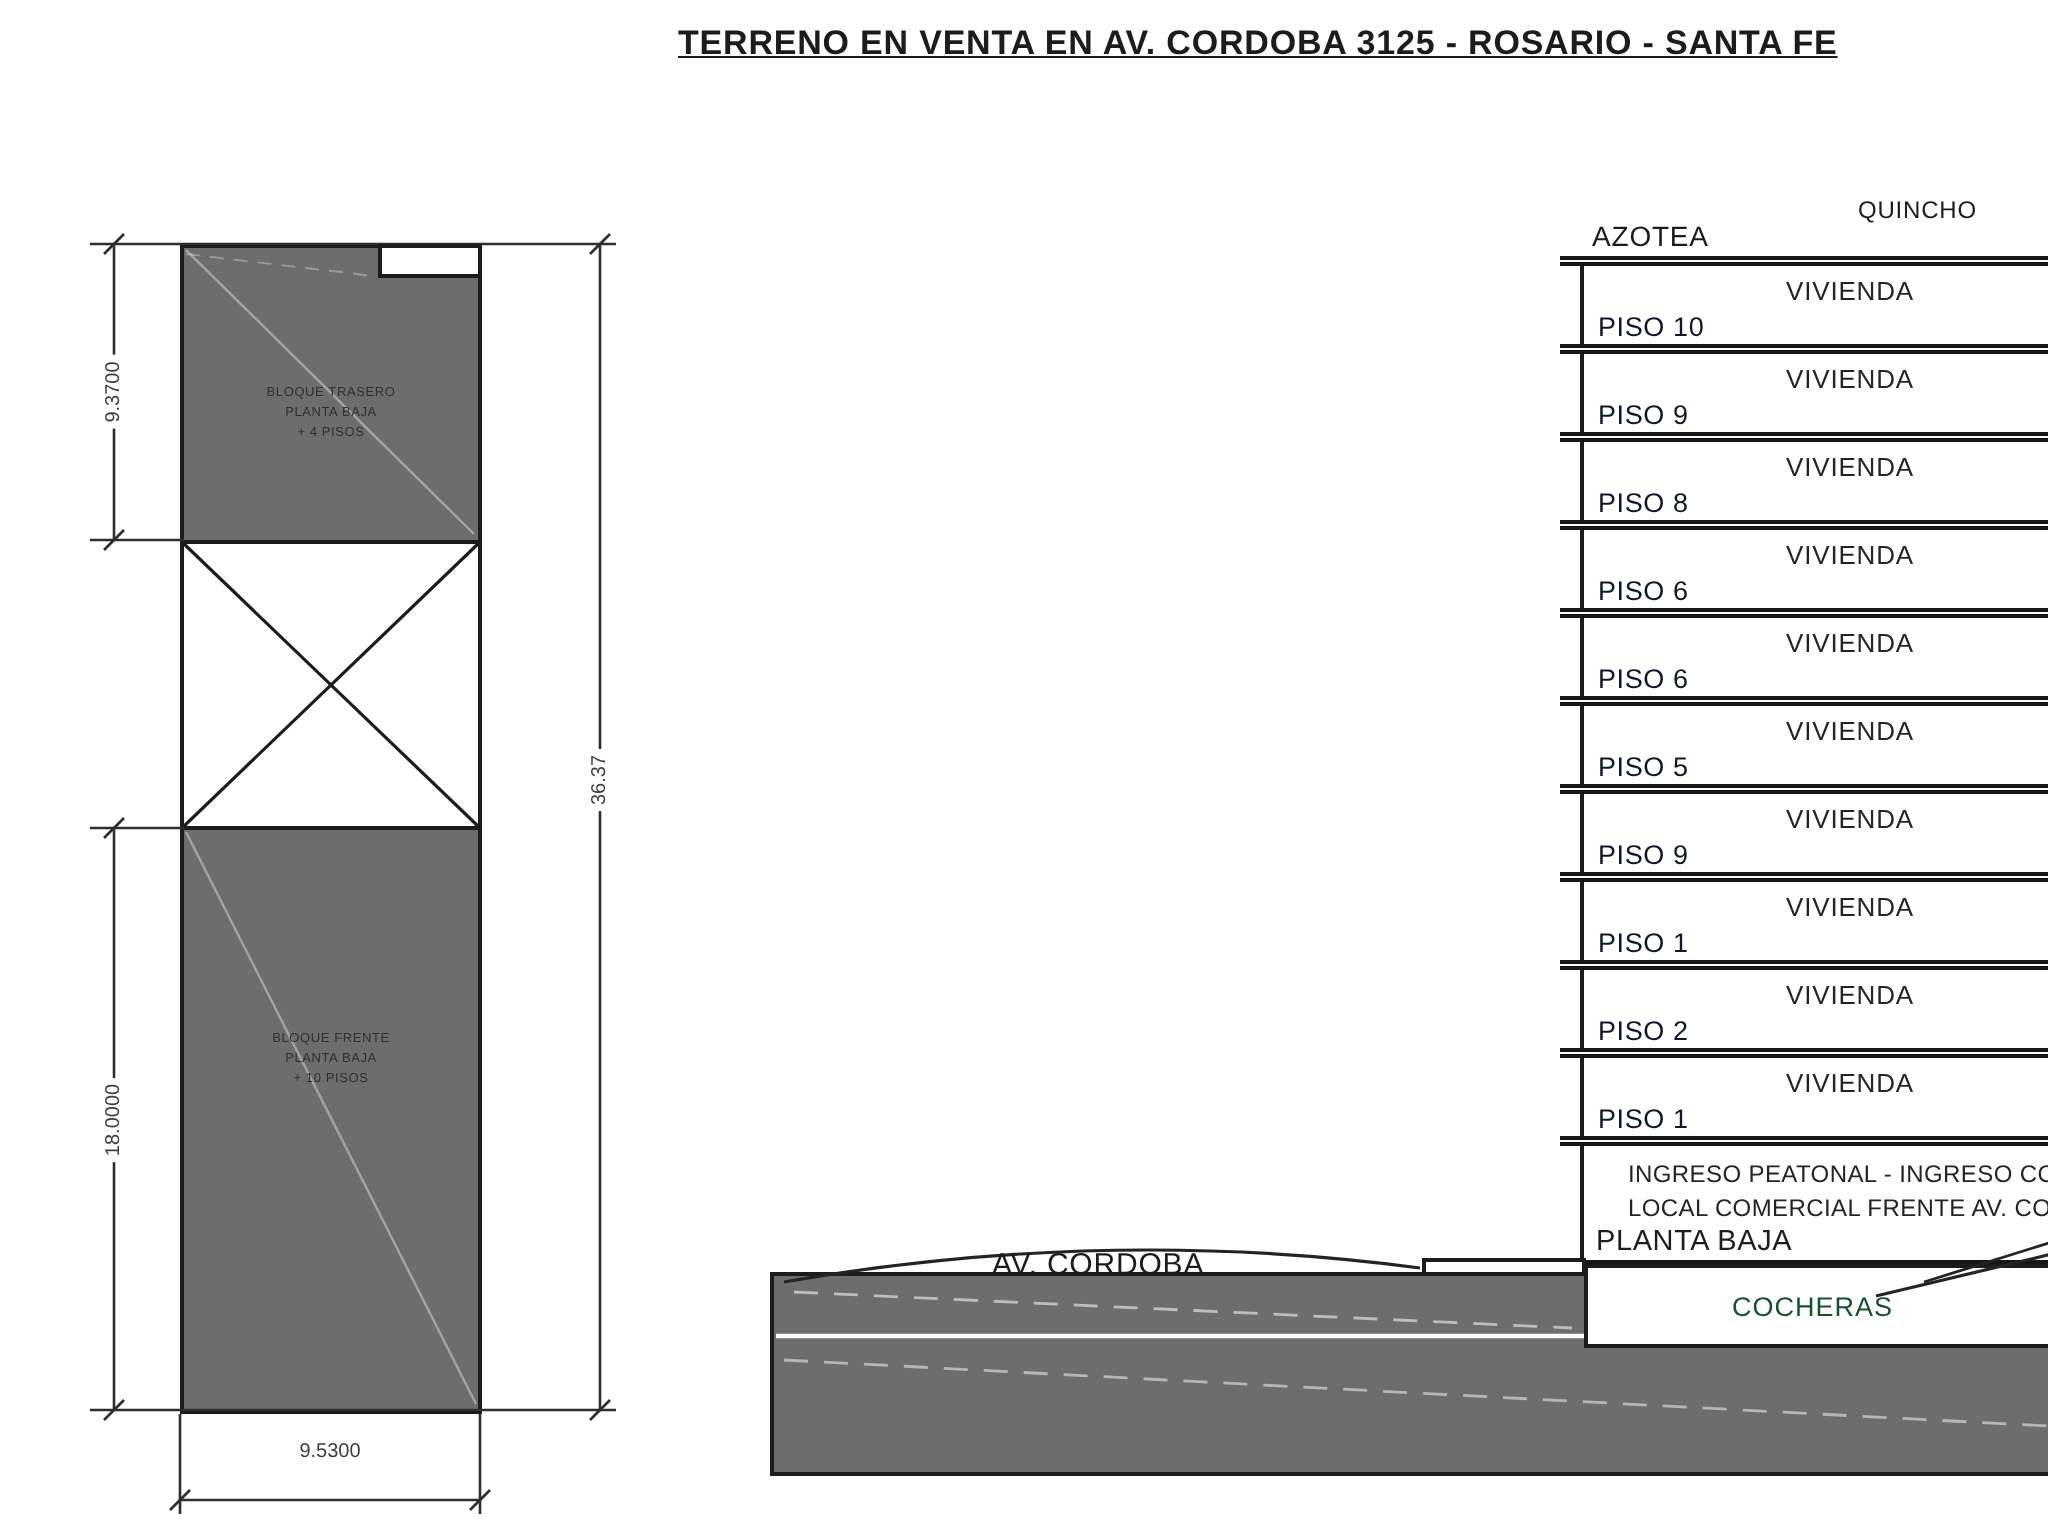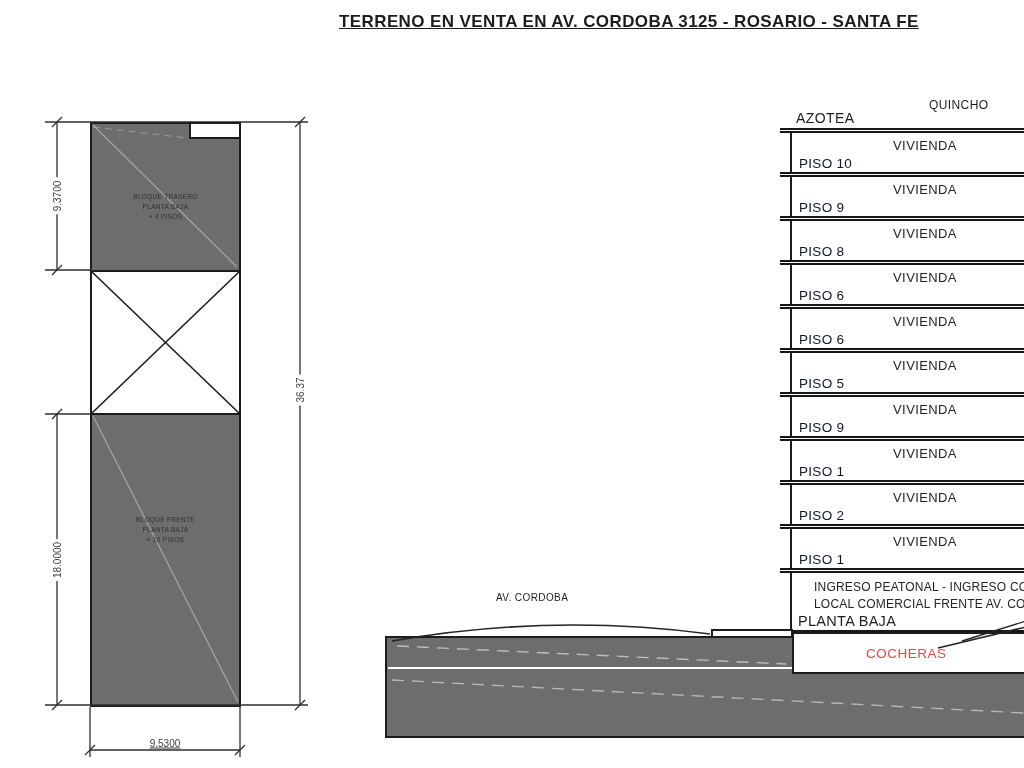--- a/index.html
+++ b/index.html
@@ -26,21 +26,21 @@
   #rear-block-text{left:90px;top:192px;}
   #front-block-text{left:90px;top:515px;}
   .dim-label{
     font-size:10px;color:#3d3d3d;background:#fff;padding:0 3px;white-space:nowrap;z-index:3;
   }
   .dim-v{transform:translate(-50%,-50%) rotate(-90deg);}
   .dim-h{transform:translate(-50%,-50%);}
   #dim-rear{left:57px;top:196px;}
   #dim-front{left:57px;top:560px;}
   #dim-total{left:300px;top:390px;}
-  #dim-width{left:165px;top:743px;text-decoration:underline;}
+  #dim-width{left:165px;top:726px;}
   
   #svg-main{left:0;top:0;z-index:2;pointer-events:none;}
   #svg-over{left:0;top:0;z-index:4;pointer-events:none;}
   
   #floor-stack{
     left:790px;top:128px;width:236px;border-left:2px solid #1c1c1c;z-index:3;
   }
   .slab{
     position:relative;left:-12px;width:calc(100% + 12px);height:5px;
     border-top:2px solid #161616;border-bottom:2px solid #161616;
@@ -59,29 +59,29 @@
     position:absolute;left:22px;font-size:12px;letter-spacing:.2px;white-space:nowrap;color:#242424;
   }
   #ground-line1{top:7px;}
   #ground-line2{top:24px;}
   #planta-baja-label{
     position:absolute;left:6px;bottom:1px;font-size:14.5px;letter-spacing:.3px;color:#1e1e1e;
   }
   #azotea-label{left:796px;top:110px;font-size:14px;letter-spacing:.4px;z-index:3;}
   #quincho-label{left:929px;top:98px;font-size:12px;letter-spacing:.4px;z-index:3;}
   
-  #street-label{left:496px;top:592px;font-size:10px;letter-spacing:.4px;z-index:3;}
+  #street-label{left:496px;top:624px;font-size:15px;letter-spacing:.4px;z-index:3;}
   #sidewalk{left:711px;top:629px;width:82px;height:9px;background:#fff;
     border:2px solid #1c1c1c;box-sizing:border-box;z-index:3;}
   #cocheras-box{
     left:792px;top:632px;width:240px;height:42px;background:#fff;
     border:2px solid #1c1c1c;box-sizing:border-box;z-index:3;
     display:flex;align-items:center;justify-content:flex-start;
   }
-  #cocheras-box span{font-size:13.5px;letter-spacing:.5px;margin-left:72px;color:#ef4444;}
+  #cocheras-box span{font-size:13.5px;letter-spacing:.5px;margin-left:72px;color:#14532d;}
 </style>
 </head>
 <body>
 
 <div class="abs" id="title">TERRENO EN VENTA EN  AV. CORDOBA 3125 - ROSARIO - SANTA FE</div>
 
 <div class="abs gray-block" id="rear-block"></div>
 <div class="abs gray-block" id="front-block"></div>
 <div class="abs" id="roof-notch"></div>
 

